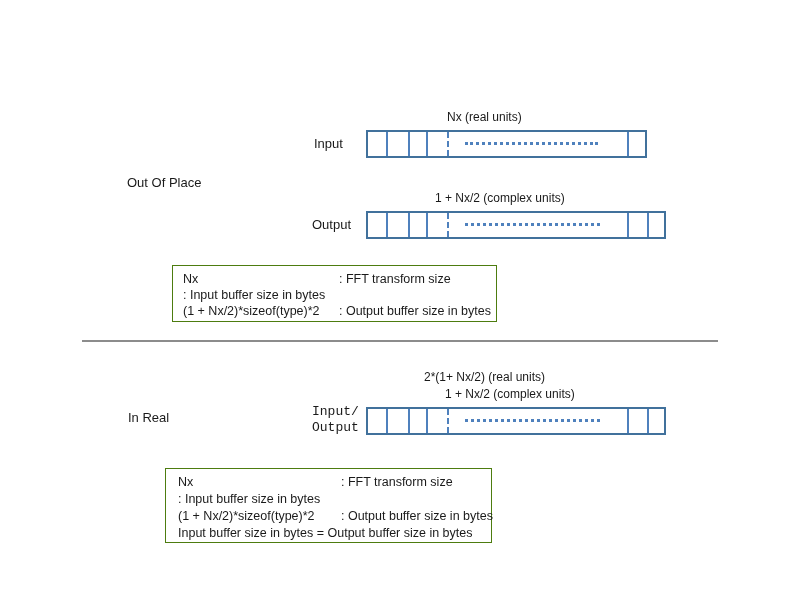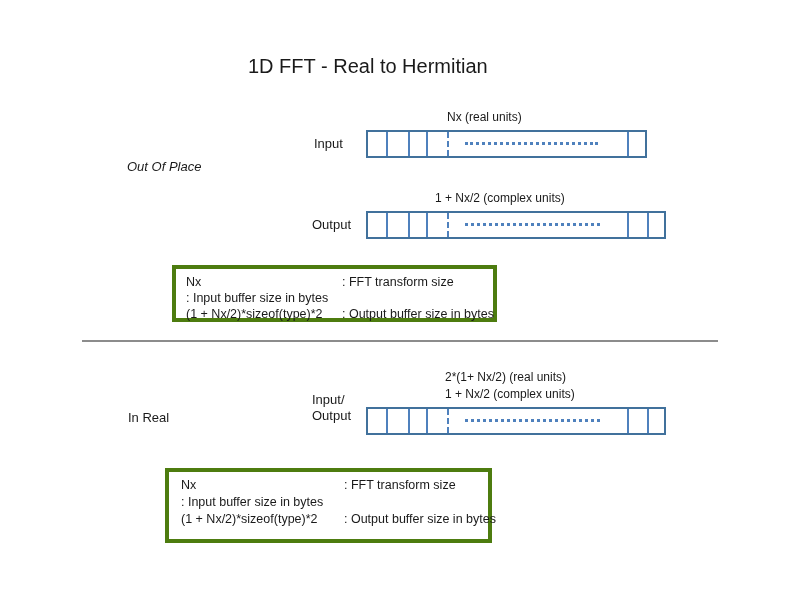--- a/index.html
+++ b/index.html
@@ -41,21 +41,21 @@
   }
   .buf .dots {          
     position: absolute; top: 50%;
     margin-top: -2px; height: 0;
     border-top: 3px dotted #4f81bd;
   }
 
   
   .legend {
     box-sizing: border-box;
-    border: 4px solid #4d7c0f;
+    border: 1px solid #4d7c0f;
     background: #ffffff;
     font-size: 12.5px;
   }
   .legend .lrow { display: flex; }
   .legend .expr { flex: 0 0 auto; }
   .legend .desc { flex: 0 0 auto; }
   .legend-1 { left: 172px; top: 265px; width: 325px; height: 57px; padding: 5px 0 0 10px; }
   .legend-1 .lrow { line-height: 16px; }
   .legend-1 .expr { width: 156px; }
   .legend-2 { left: 165px; top: 468px; width: 327px; height: 75px; padding: 5px 0 0 12px; }
@@ -67,23 +67,22 @@
     left: 82px; top: 340px;
     width: 636px; height: 2px;
     background: #8c8c8c;
   }
 </style>
 </head>
 <body>
 
 <div class="slide">
 
-  <div class="abs title">1D FFT - Real to Hermitian</div>
 
-  <div class="abs sec-label" style="left:127px; top:159px;font-style:italic;">Out Of Place</div>
+  <div class="abs sec-label" style="left:127px; top:175px;">Out Of Place</div>
 
   <div class="abs row-label" style="left:290px; top:136px;">Input</div>
   <div class="abs caption" style="left:447px; top:110px;text-align:right;">Nx (real units)</div>
   <div class="abs buf" style="left:366px; top:130px; width:281px;">
     <div class="vd" style="left:18px"></div>
     <div class="vd" style="left:40px"></div>
     <div class="vd" style="left:58px"></div>
     <div class="dash" style="left:79px"></div>
     <div class="dots" style="left:97px; width:133px;"></div>
     <div class="vd" style="left:259px"></div>
@@ -112,26 +111,26 @@
     <div class="lrow">
       <span class="expr">(1 + Nx/2)*sizeof(type)*2</span>
       <span class="desc">: Output buffer size in bytes</span>
     </div>
   </div>
 
   <div class="abs divider"></div>
 
   <div class="abs sec-label" style="left:128px; top:410px;">In Real</div>
 
-  <div class="abs row-label" style="left:288px; top:392px; line-height:16px;">
+  <div class="abs row-label" style="left:288px; top:404px; line-height:16px;font-family:Liberation Mono, monospace;">
     <div>Input/</div>
     <div>Output</div>
   </div>
 
-  <div class="abs caption" style="left:445px; top:370px;">2*(1+ Nx/2) (real units)</div>
+  <div class="abs caption" style="left:424px; top:370px;">2*(1+ Nx/2) (real units)</div>
   <div class="abs caption" style="left:445px; top:387px;">1 + Nx/2 (complex units)</div>
 
   <div class="abs buf" style="left:366px; top:407px; width:300px;">
     <div class="vd" style="left:18px"></div>
     <div class="vd" style="left:40px"></div>
     <div class="vd" style="left:58px"></div>
     <div class="dash" style="left:79px"></div>
     <div class="dots" style="left:97px; width:135px;"></div>
     <div class="vd" style="left:259px"></div>
     <div class="vd" style="left:279px"></div>
@@ -142,15 +141,16 @@
       <span class="expr">Nx</span>
       <span class="desc">: FFT transform size</span>
     </div>
     <div class="lrow">
       <span class="desc">: Input buffer size in bytes</span>
     </div>
     <div class="lrow">
       <span class="expr">(1 + Nx/2)*sizeof(type)*2</span>
       <span class="desc">: Output buffer size in bytes</span>
     </div>
+    <div class="footer">Input buffer size in bytes = Output buffer size in bytes</div>
   </div>
 
 </div>
 
 </body></html>

